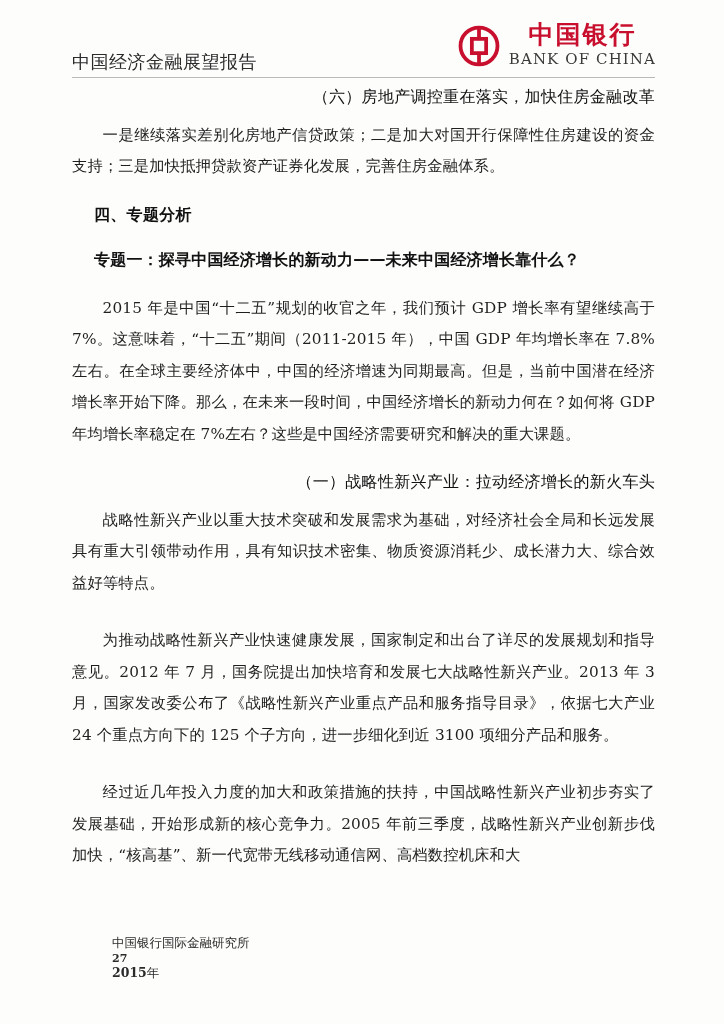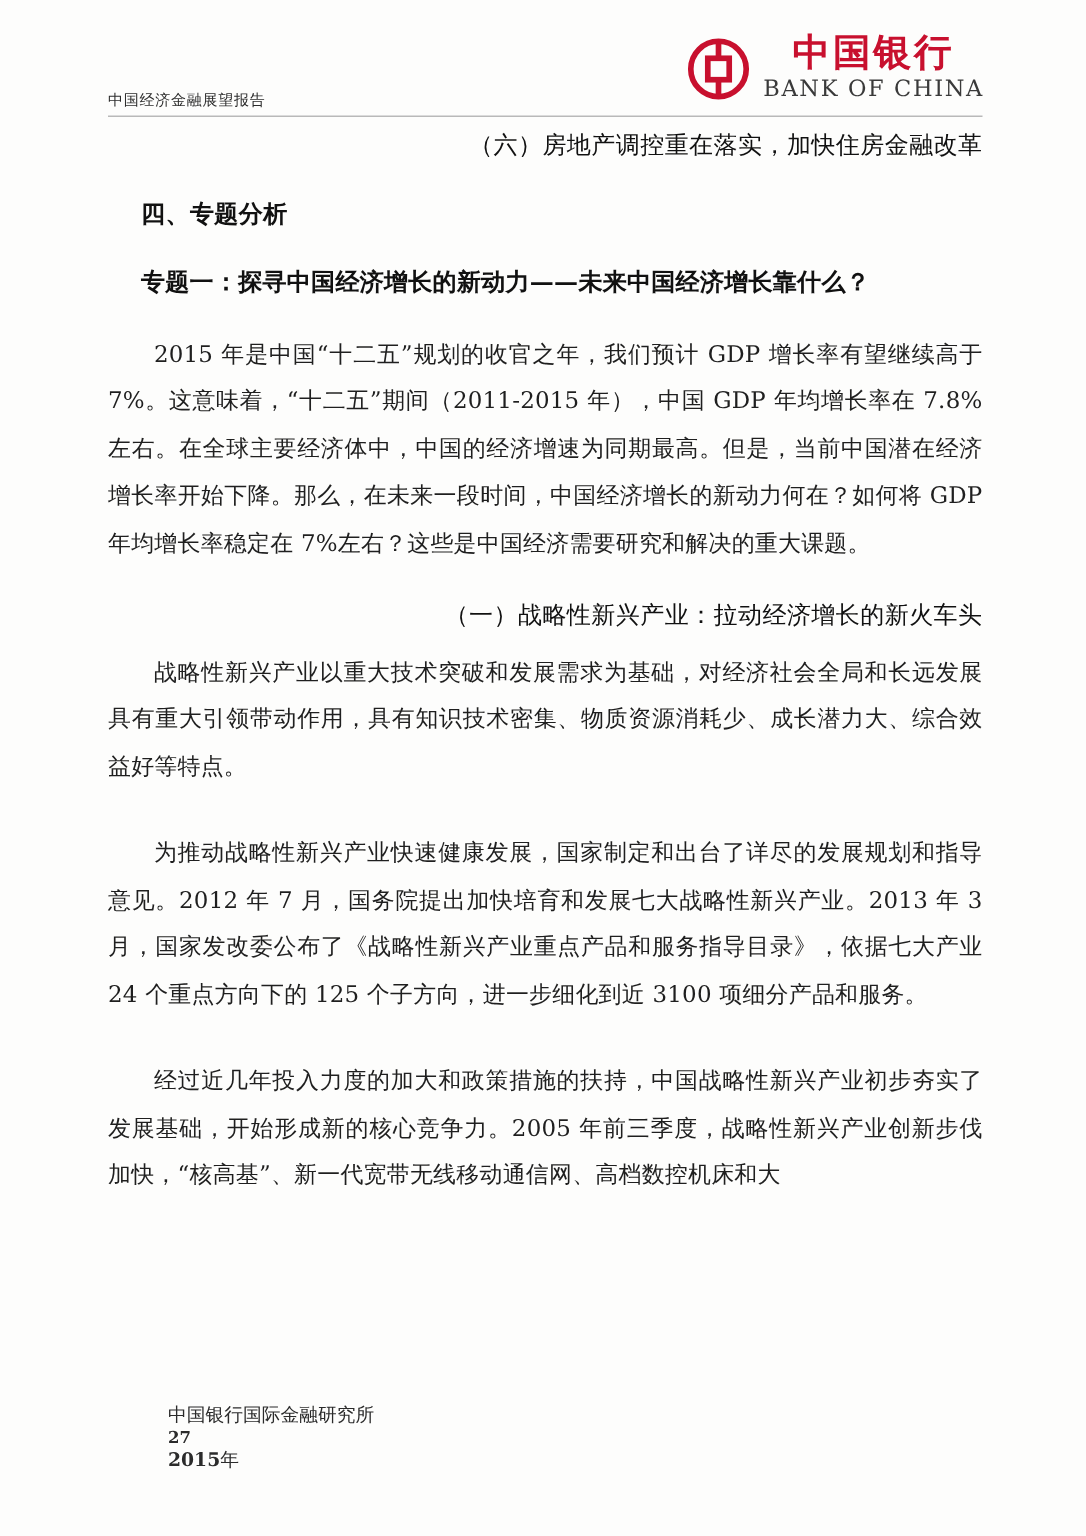--- a/index.html
+++ b/index.html
@@ -23,21 +23,21 @@
     position: absolute;
     left: 72px;
     top: 40px;
     width: 583px;
     height: 38px;
   }
   .header-title {
     position: absolute;
     left: 0;
     bottom: 4px;
-    font-size: 10px;
+    font-size: 18px;
     letter-spacing: 0.5px;
     color: #2b2b2b;
     white-space: nowrap;
   }
   .header-rule {
     position: absolute;
     left: 0;
     bottom: 0;
     width: 583px;
     height: 1px;
@@ -179,20 +179,21 @@
     <span class="logo-text">
       <span class="logo-cn">中国银行</span>
       <span class="logo-en">BANK OF CHINA</span>
     </span>
   </div>
 
   <div class="content">
 
     <h2 class="h-sub">（六）房地产调控重在落实，加快住房金融改革</h2>
 
+    <p class="para">一是继续落实差别化房地产信贷政策；二是加大对国开行保障性住房建设的资金支持；三是加快抵押贷款资产证券化发展，完善住房金融体系。</p>
 
     <div class="sp-sm"></div>
 
     <h2 class="h-section">四、专题分析</h2>
 
     <div class="sp-sm"></div>
 
     <h3 class="h-topic">专题一：探寻中国经济增长的新动力——未来中国经济增长靠什么？</h3>
 
     <div class="sp-sm"></div>

